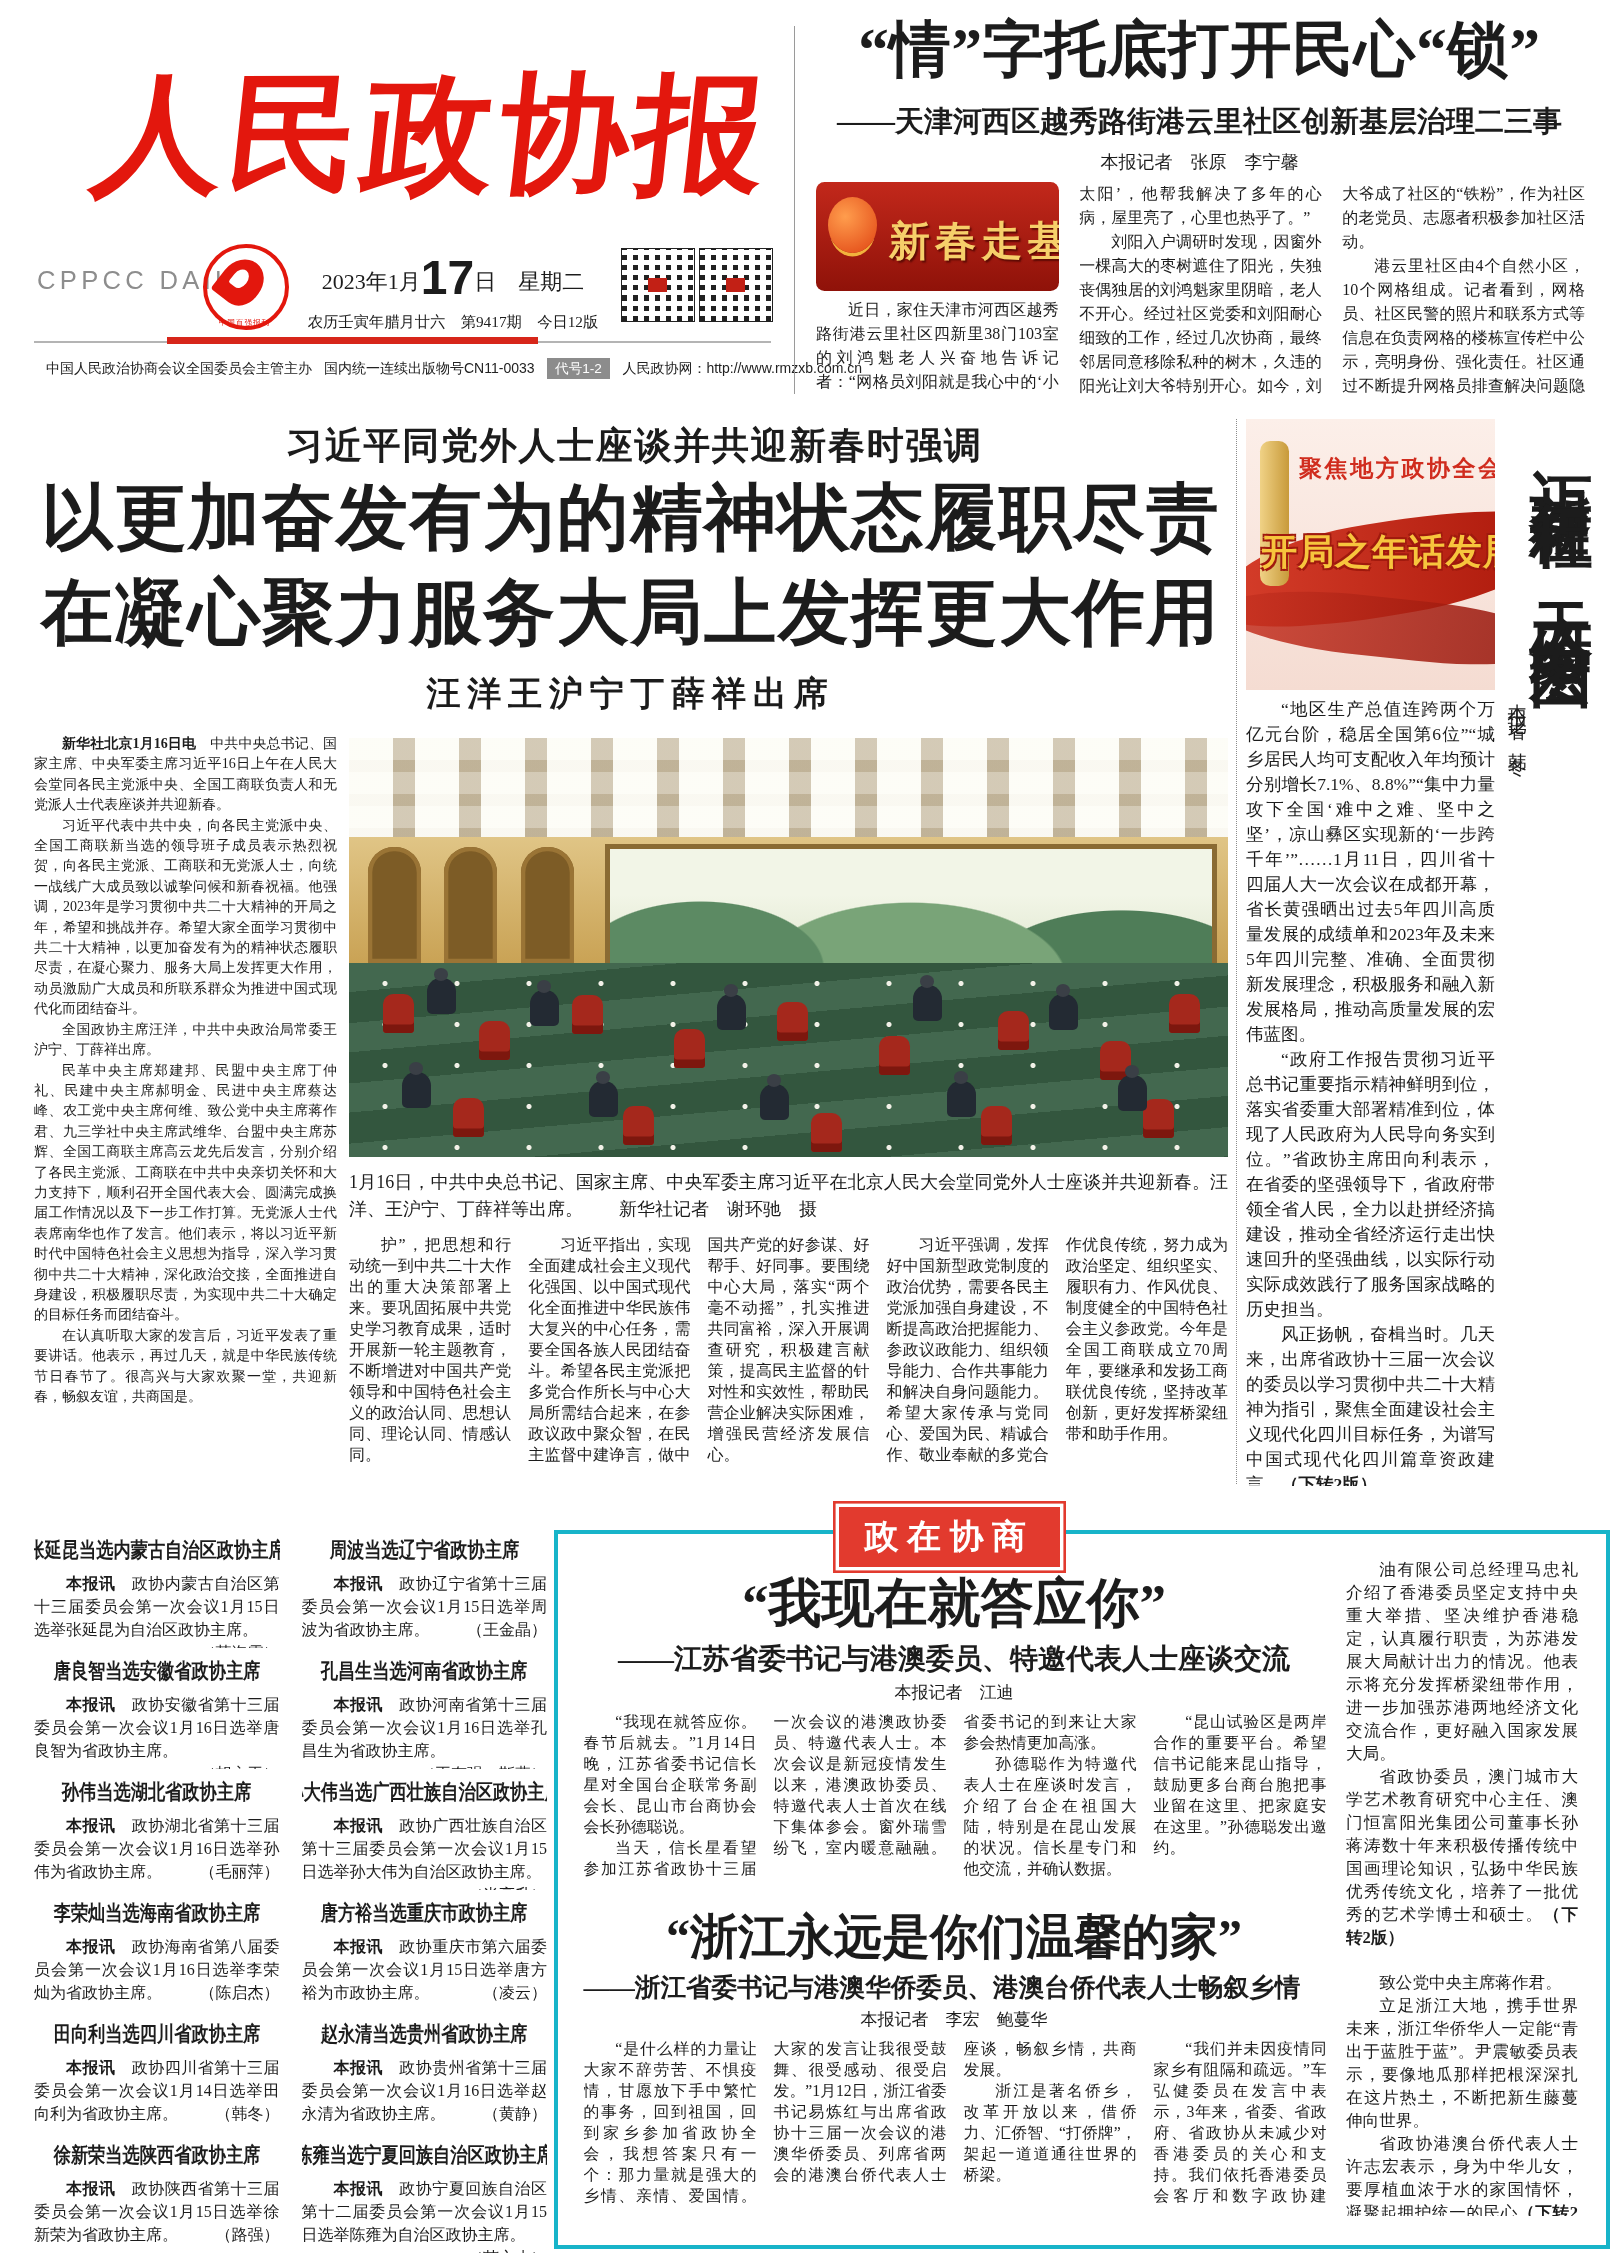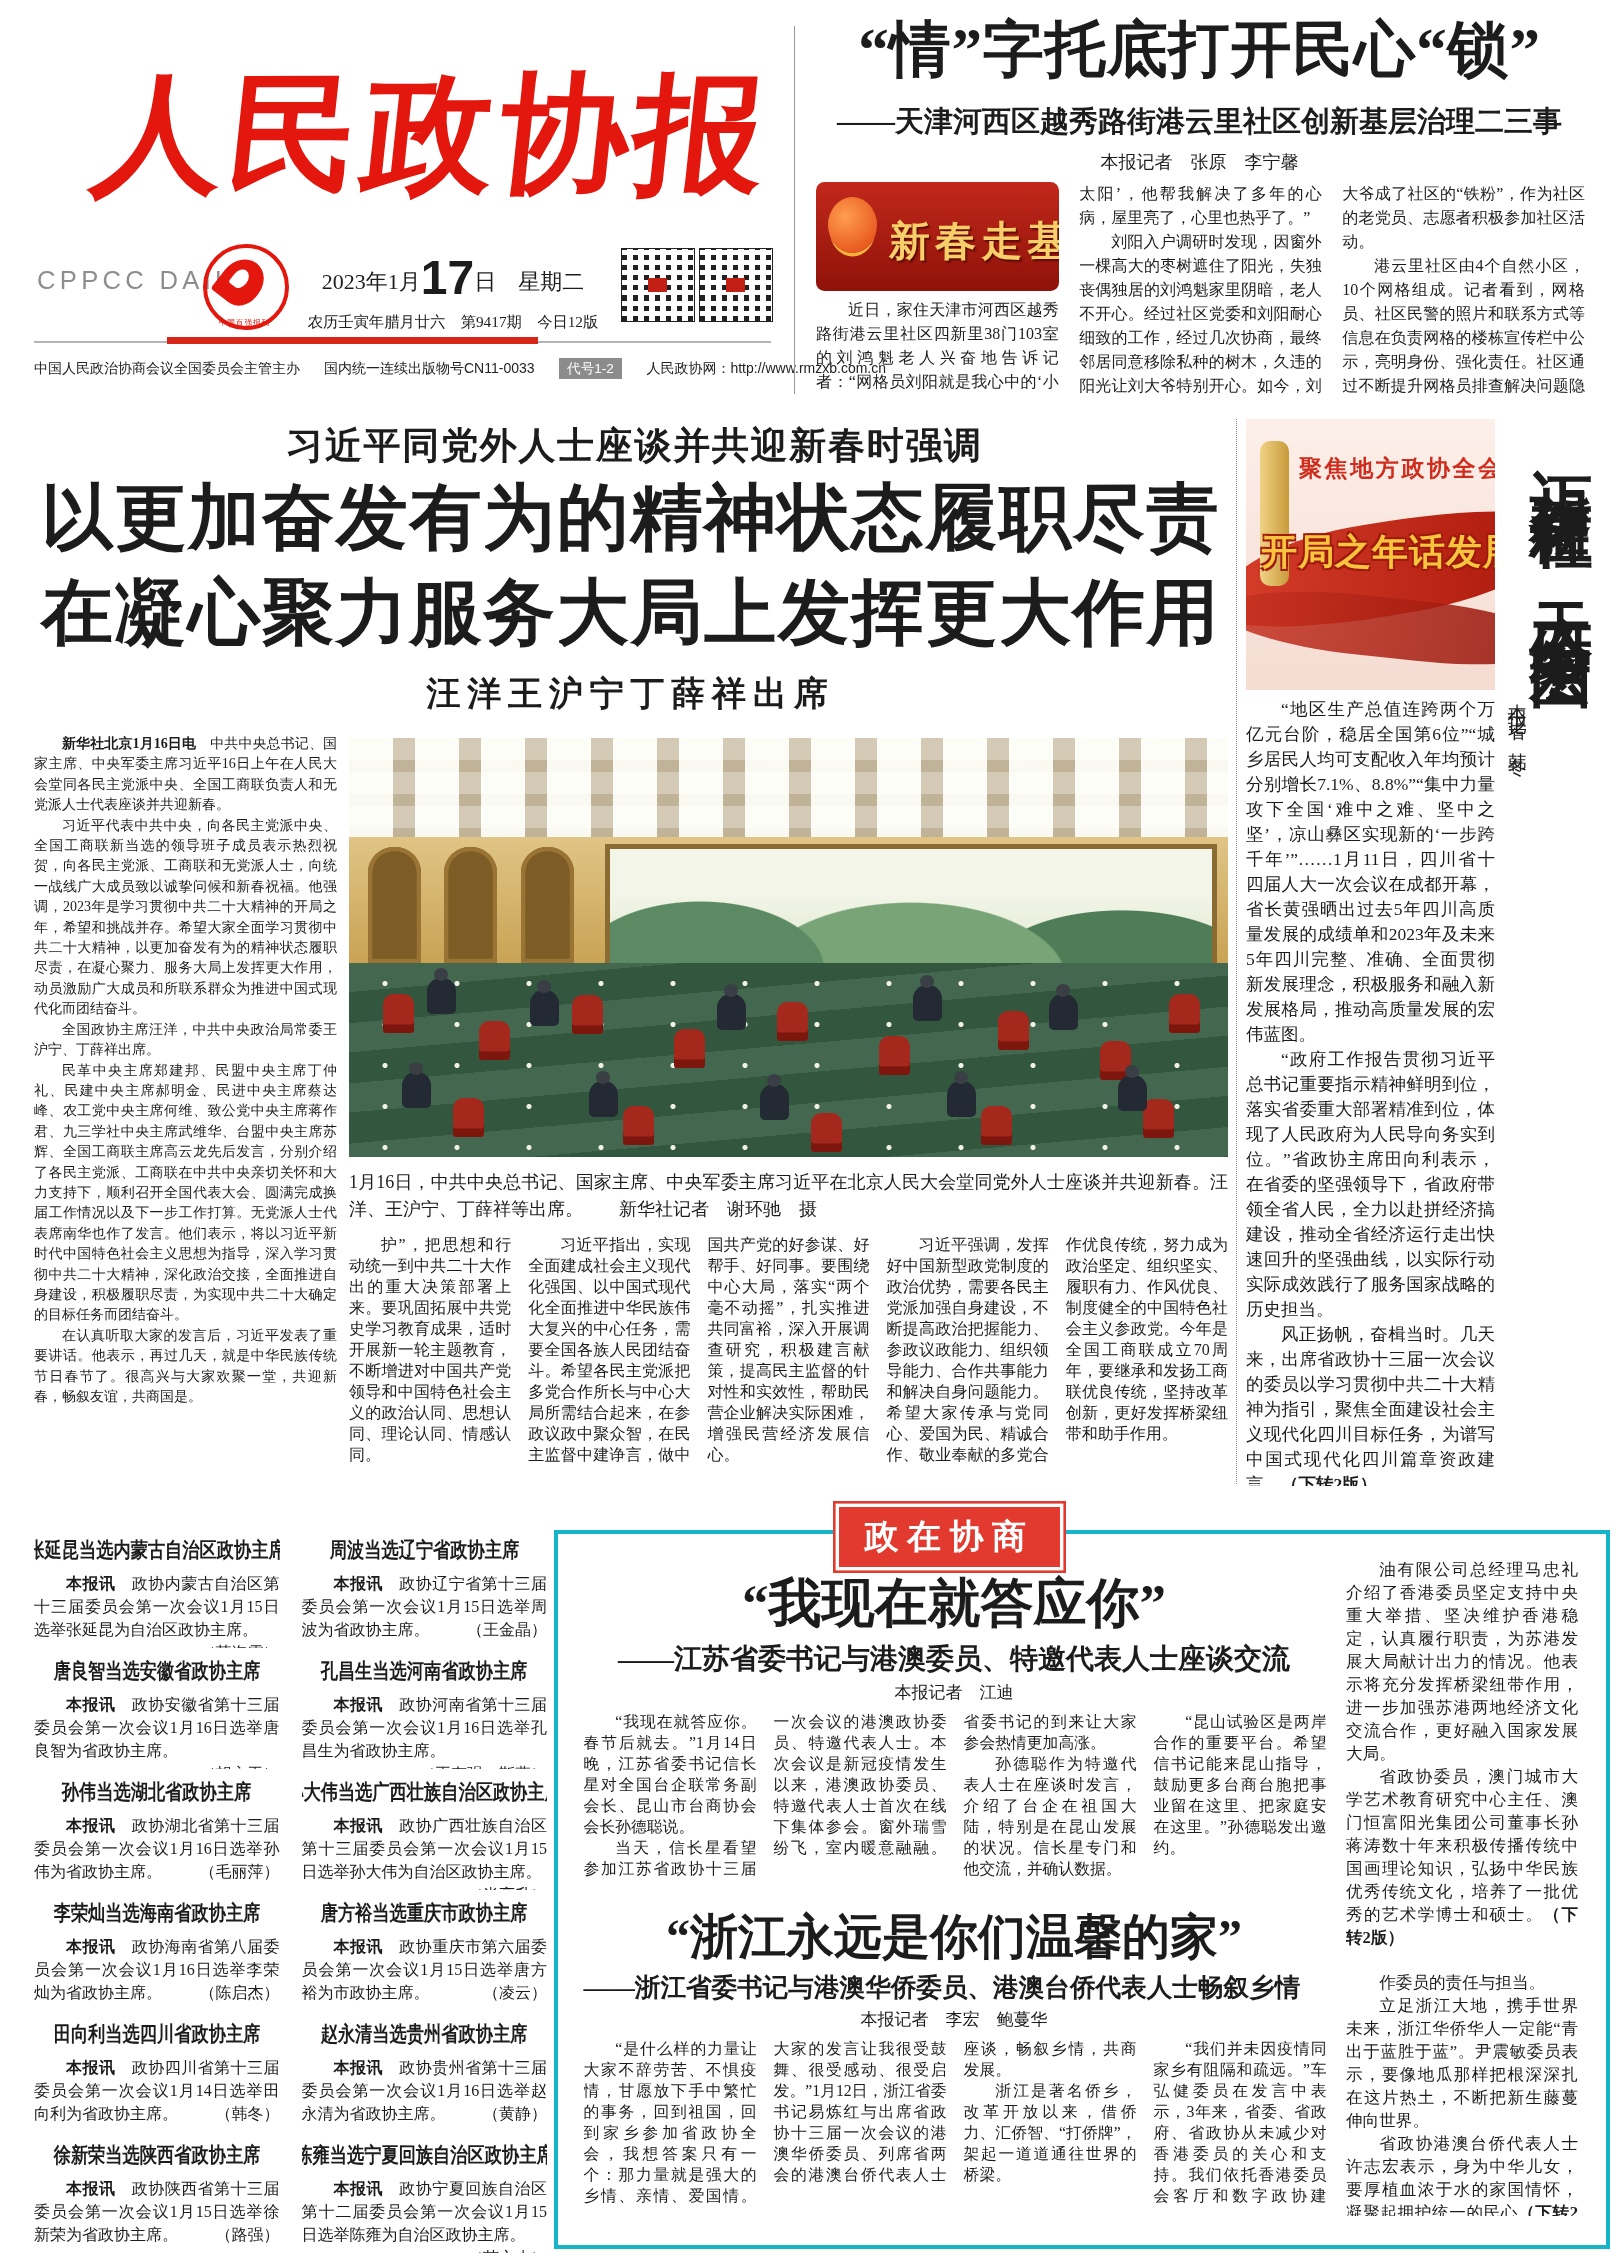--- a/index.html
+++ b/index.html
@@ -24,22 +24,22 @@
   .date1{font-size:22px;}
   .date1 b{font-size:48px;font-family:"Liberation Sans",sans-serif;font-weight:700;vertical-align:-5.1px;}
   .date2{font-size:15.3px;margin-top:6.8px;}
   .qr{top:249px;width:72px;height:72px;
       background-image:repeating-linear-gradient(0deg,#111 0 5.1px,#fff 5.1px 10.2px),
                        repeating-linear-gradient(90deg,#111 0 5.1px,#fff 5.1px 11px);
       background-blend-mode:screen;outline:1.7px solid #222;}
   .qr::after{content:"";position:absolute;left:26.4px;top:29px;width:19px;height:13.6px;background:#c22015;}
   .hrule-gray{left:34px;top:341px;width:737px;height:1.7px;background:#b4b4b4;}
   .hrule-red{left:167px;top:337px;width:371px;height:6.8px;background:#d7261a;}
-  .infobar{left:34px;top:358px;width:750px;font-size:14px;white-space:nowrap;color:#222;
-           display:flex;align-items:center;gap:24px;font-family:"Liberation Sans",sans-serif;}
+  .infobar{left:46px;top:358px;width:750px;font-size:14px;white-space:nowrap;color:#222;
+           display:flex;align-items:center;gap:12px;font-family:"Liberation Sans",sans-serif;}
   .codebadge{background:#8c8c8c;color:#fff;padding:1.7px 8.5px;font-size:13.6px;}
   .vrule-h{left:794px;top:25.6px;width:0.9px;height:368px;background:#9a9a9a;}
   
   .ha-title{left:814px;top:8.5px;width:771px;text-align:center;font-size:61px;font-weight:900;
             letter-spacing:0.9px;white-space:nowrap;}
   .ha-sub{left:814px;top:102px;width:771px;text-align:center;font-size:29px;font-weight:700;white-space:nowrap;}
   .ha-by{left:814px;top:150px;width:771px;text-align:center;font-size:18px;}
   .ha-text{left:816px;top:182px;width:769px;height:223px;column-count:3;column-gap:20.4px;
            font-size:16px;line-height:1.5;text-align:justify;overflow:hidden;}
   .ha-text p{margin:0;text-indent:2em;}
@@ -352,21 +352,21 @@
         <p>浙江是著名侨乡，改革开放以来，借侨力、汇侨智、“打侨牌”，架起一道道通往世界的桥梁。</p>
         <p>“我们并未因疫情同家乡有阻隔和疏远。”车弘健委员在发言中表示，3年来，省委、省政府、省政协从未减少对香港委员的关心和支持。我们依托香港委员会客厅和数字政协建设，多次与省政协视频连线，保持</p>
       </div>
     <div class="cb-side">
       <div>
           <p>油有限公司总经理马忠礼介绍了香港委员坚定支持中央重大举措、坚决维护香港稳定，认真履行职责，为苏港发展大局献计出力的情况。他表示将充分发挥桥梁纽带作用，进一步加强苏港两地经济文化交流合作，更好融入国家发展大局。</p>
           <p>省政协委员，澳门城市大学艺术教育研究中心主任、澳门恒富阳光集团公司董事长孙蒋涛数十年来积极传播传统中国画理论知识，弘扬中华民族优秀传统文化，培养了一批优秀的艺术学博士和硕士。<b class="turn">（下转2版）</b></p>
         </div>
       <div class="gap"></div>
       <div>
-          <p>作委员的责任与担当。</p>
+          <p>致公党中央主席蒋作君。</p>
           <p>立足浙江大地，携手世界未来，浙江华侨华人一定能“青出于蓝胜于蓝”。尹震敏委员表示，要像地瓜那样把根深深扎在这片热土，不断把新生藤蔓伸向世界。</p>
           <p>省政协港澳台侨代表人士许志宏表示，身为中华儿女，要厚植血浓于水的家国情怀，凝聚起拥护统一的民心<b class="turn">（下转2版）</b></p>
         </div>
     </div>
   </div>
 
 </div>
 
 
 </body></html>

